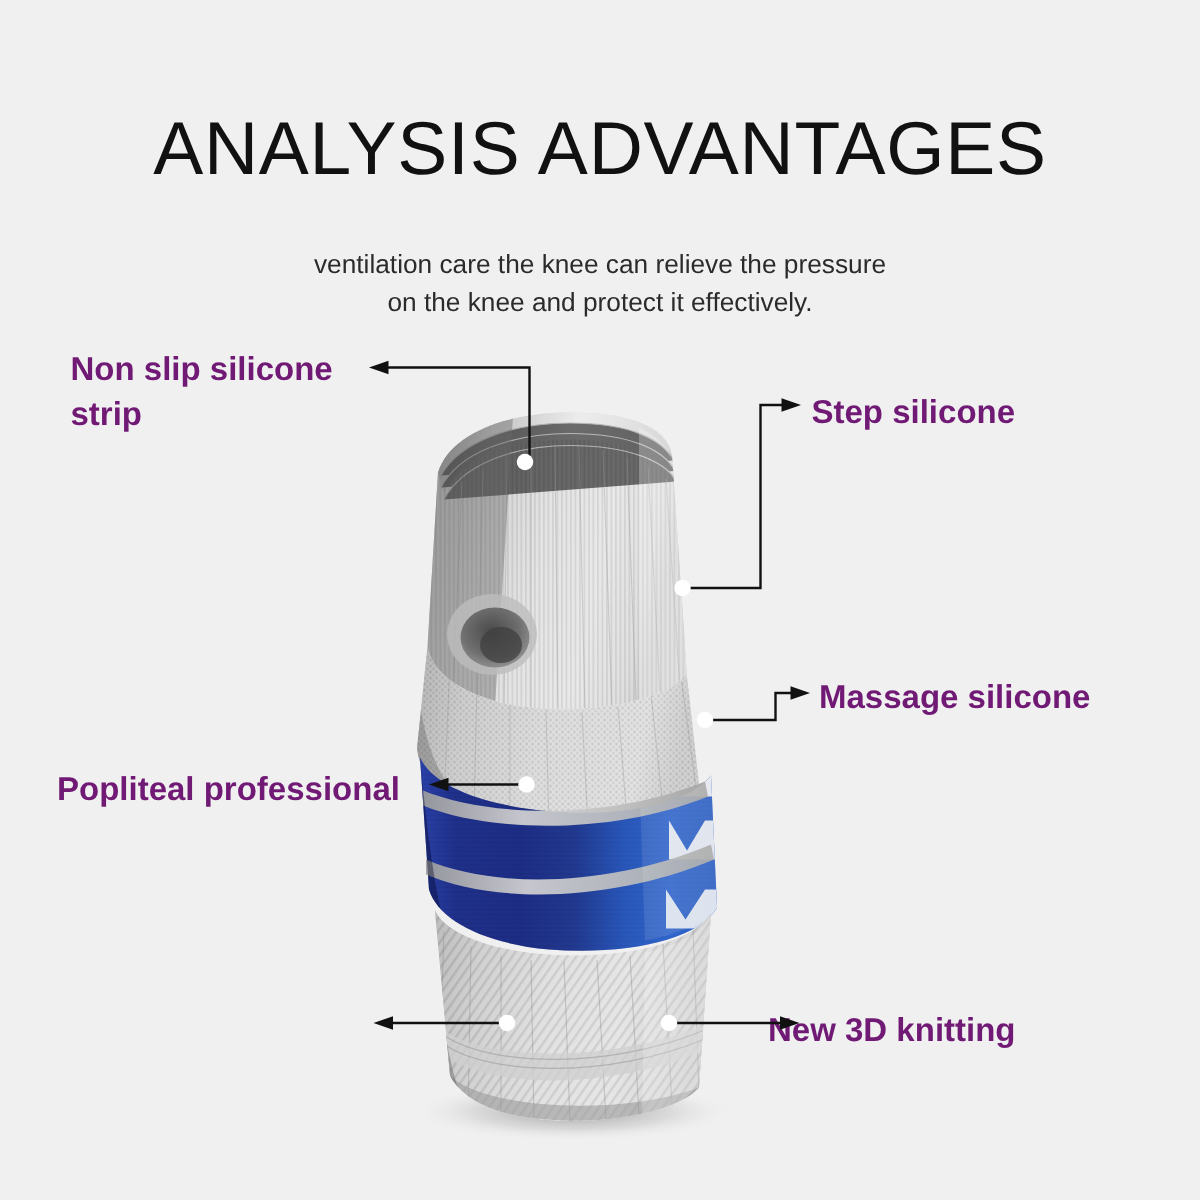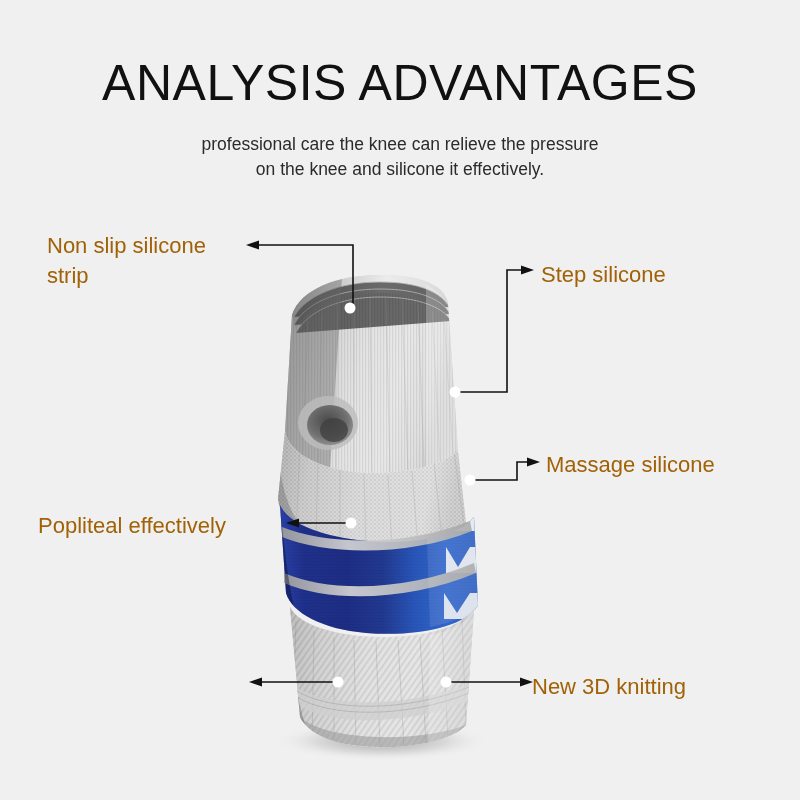--- a/index.html
+++ b/index.html
@@ -17,21 +17,21 @@
   }
 
   
   #header {
     position: absolute;
     left: 0; top: 0;
     width: 800px;
     text-align: center;
   }
   #title {
-    margin: 0;
+    margin: 16px;
     padding-top: 58px;
     font-size: 50px;
     font-weight: 400;
     letter-spacing: 0.5px;
     color: #111111;
     line-height: 1.0;
   }
   #subtitle {
     margin: 0;
     padding-top: 24px;
@@ -49,56 +49,56 @@
     top: 255px;
     width: 360px;
     height: 510px;
   }
   #product svg { display: block; }
 
   
   .callout {
     position: absolute;
     font-size: 22px;
-    font-weight: 400;
-    color: #a16207;
+    font-weight: 700;
+    color: #701a75;
     line-height: 1.38;
     white-space: pre-line;
   }
   .callout.left  { text-align: left; }
   .callout.right { text-align: left; }
 
   #lbl-nonslip   { left: 47px;  top: 231px; }
   #lbl-step      { left: 541px; top: 260px; }
   #lbl-massage   { left: 546px; top: 450px; }
   #lbl-popliteal { left: 38px;  top: 511px; }
   #lbl-elastic   { left: 28px;  top: 668px; }
-  #lbl-knitting  { left: 532px; top: 672px; }
+  #lbl-knitting  { left: 512px; top: 672px; }
 
   
   #leaders {
     position: absolute;
     left: 0; top: 0;
     width: 800px; height: 800px;
     pointer-events: none;
   }
   .leader { fill: none; stroke: #111111; stroke-width: 1.6; }
   .leader-dot { fill: #ffffff; stroke: none; }
   .leader-head { fill: #111111; stroke: none; }
 </style>
 </head>
 <body>
 
 <div id="page">
 
   <div id="header">
     <h1 id="title">ANALYSIS ADVANTAGES</h1>
     <div id="subtitle">
-      <span class="sub-line">professional care the knee can relieve the pressure</span>
-      <span class="sub-line">on the knee and silicone it effectively.</span>
+      <span class="sub-line">ventilation care the knee can relieve the pressure</span>
+      <span class="sub-line">on the knee and protect it effectively.</span>
     </div>
   </div>
 
   <div id="product">
     <svg width="360" height="510" viewBox="0 0 360 510">
       <defs>
 
         <pattern id="ribV" width="3" height="3" patternUnits="userSpaceOnUse">
           <rect width="3" height="3" fill="#dedede"></rect>
           <rect width="1.2" height="3" fill="#b9b9b9"></rect>
@@ -322,21 +322,21 @@
     </svg>
   </div>
 
   <div class="callout left" id="lbl-nonslip">Non slip silicone
 strip</div>
 
   <div class="callout right" id="lbl-step">Step silicone</div>
 
   <div class="callout right" id="lbl-massage">Massage silicone</div>
 
-  <div class="callout left" id="lbl-popliteal">Popliteal effectively</div>
+  <div class="callout left" id="lbl-popliteal">Popliteal professional</div>
 
 
   <div class="callout right" id="lbl-knitting">New 3D knitting</div>
 
   <svg id="leaders" viewBox="0 0 800 800">
 
     <g>
       <path class="leader" d="M254,245 L353,245 L353,305"></path>
       <path class="leader-head" d="M246,245 L259,240.5 L259,249.5 Z"></path>
       <circle class="leader-dot" cx="350" cy="308" r="5.5"></circle>

